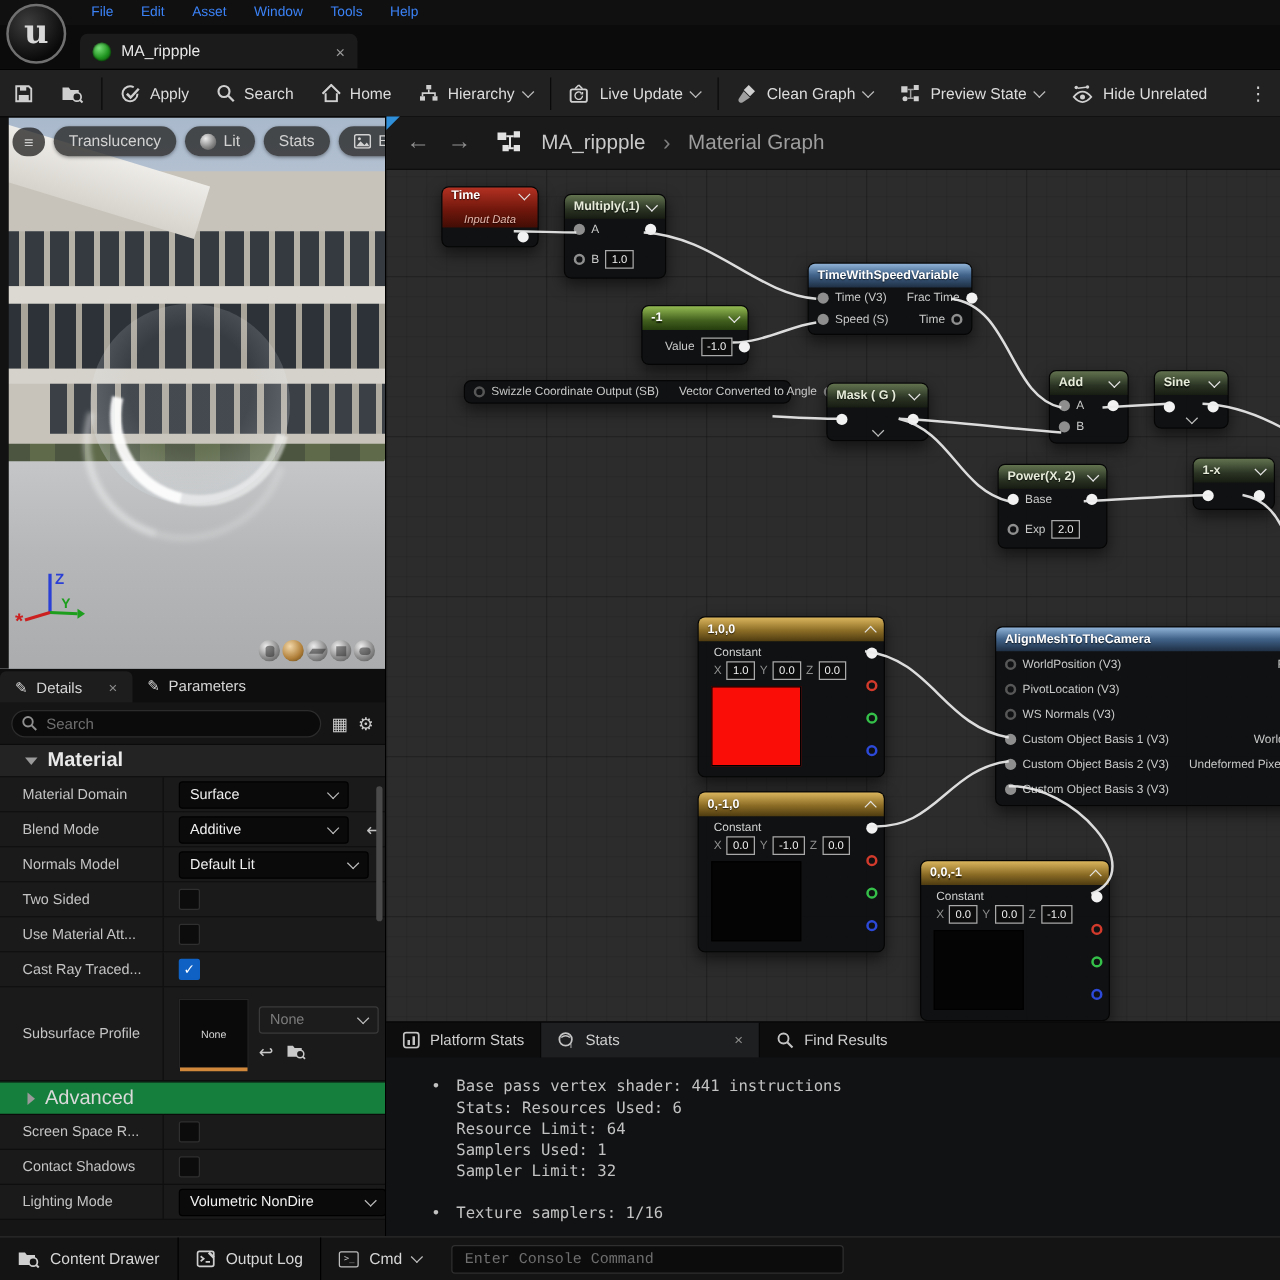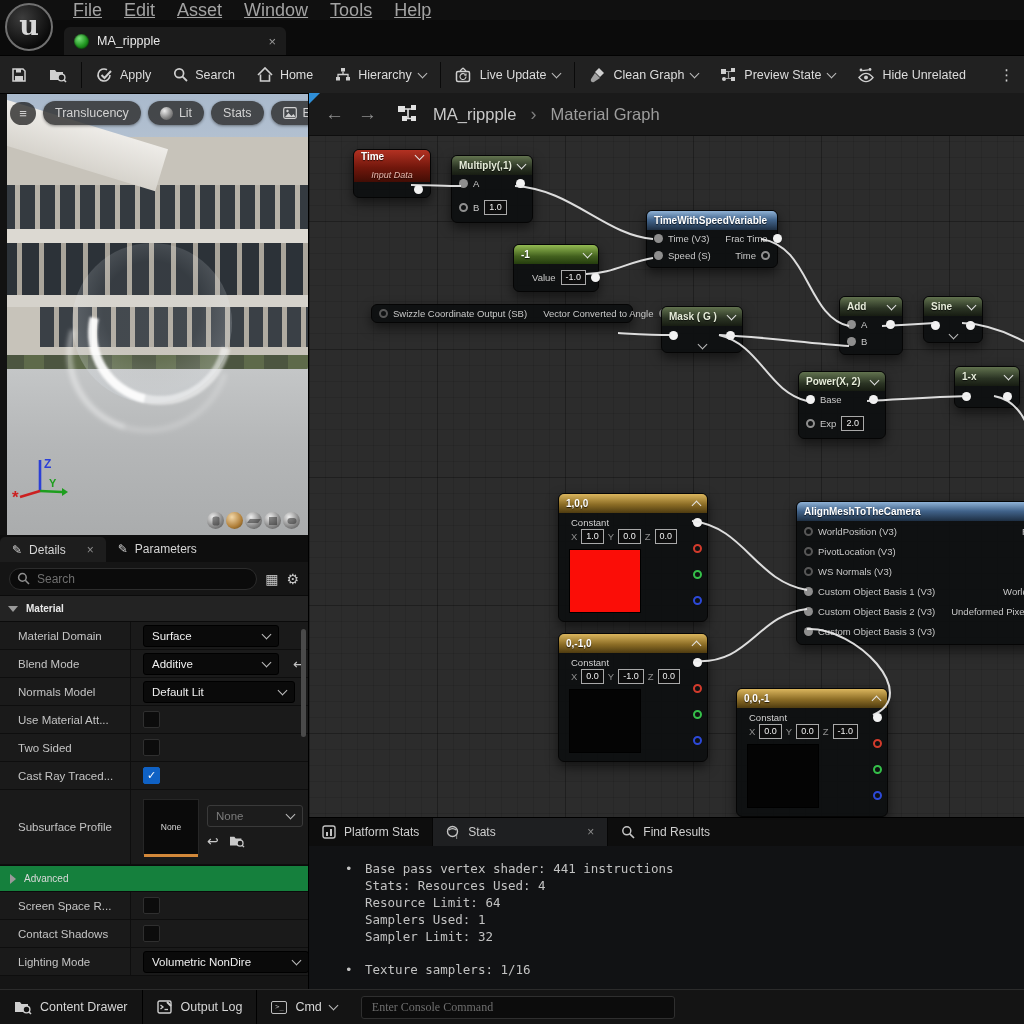--- a/index.html
+++ b/index.html
@@ -1,20 +1,20 @@
 <!DOCTYPE html>
 <html><head>
 <meta charset="utf-8">
 <style>
   html,body{margin:0;padding:0;background:#000;}
   #app{position:relative;width:1024px;height:1024px;background:#161616;overflow:hidden;
        font-family:"Liberation Sans",sans-serif;color:#cfcfcf;-webkit-font-smoothing:antialiased;}
   
   .menubar{position:absolute;left:0;top:0;right:0;height:20px;background:#101010;display:flex;align-items:center;padding-left:62px;z-index:6;}
-  .menu{padding:0 11px;font-size:18px;color:#a3a3a3;text-decoration:underline;}
+  .menu{padding:0 11px;font-size:11px;color:#3b82f6;}
   .logo{position:absolute;left:5px;top:3px;width:44px;height:44px;border-radius:50%;z-index:9;
         background:radial-gradient(circle at 35% 30%,#3d3d3d,#0a0a0a 72%);border:2px solid #707070;
         display:flex;align-items:center;justify-content:center;}
   .logo span{font-family:"DejaVu Serif",serif;font-size:27px;font-weight:bold;color:#d8d8d8;margin-top:-3px;}
   .tabbar{position:absolute;left:0;top:20px;right:0;height:35px;background:#0b0b0b;z-index:5;}
   .tab{position:absolute;left:64px;top:7px;width:202px;height:28px;background:#1b1b1b;border-radius:6px 6px 0 0;
        display:flex;align-items:center;padding:0 10px;gap:8px;}
   .tab-icon{width:15px;height:15px;border-radius:50%;flex:none;
        background:radial-gradient(circle at 35% 30%,#79e079,#1f941f 55%,#0b4a0b);box-shadow:inset 0 0 2px #000;}
   .tab-label{font-size:12.5px;color:#e8e8e8;flex:1;}
@@ -73,21 +73,21 @@
   .dtab.active{background:#1d1d1d;border-radius:5px 5px 0 0;margin-top:2px;}
   .dtab .x{color:#8d8d8d;margin-left:14px;}
   .dsearch{height:33px;display:flex;align-items:center;gap:8px;padding:0 9px;background:#151515;}
   .dsearch .sbox{flex:1;position:relative;}
   .dsearch input{width:100%;box-sizing:border-box;height:22px;background:#0b0b0b;border:1px solid #2c2c2c;border-radius:11px;
      color:#d8d8d8;font-size:12px;padding:0 8px 0 27px;outline:none;font-family:"Liberation Sans",sans-serif;}
   .dsearch input::placeholder{color:#6f6f6f;}
   .dsearch .mag{position:absolute;left:8px;top:4px;}
   .dicon{color:#c9c9c9;font-size:14px;flex:none;}
   .dsec{height:25px;background:#232323;border-top:1px solid #0b0b0b;border-bottom:1px solid #0b0b0b;
-     display:flex;align-items:center;gap:8px;padding:0 8px;font-weight:bold;font-size:10px;color:#e9e9e9;}
+     display:flex;align-items:center;gap:8px;padding:0 20px;font-weight:bold;font-size:16px;color:#e9e9e9;}
   .tri-d{width:0;height:0;border-left:5px solid transparent;border-right:5px solid transparent;border-top:6px solid #9a9a9a;}
   .tri-r{width:0;height:0;border-top:5px solid transparent;border-bottom:5px solid transparent;border-left:6px solid #9a9a9a;margin-left:2px;}
   .drow{height:27px;display:flex;align-items:center;border-bottom:1px solid #0e0e0e;background:#1a1a1a;}
   .dlabel{width:112px;flex:none;padding-left:18px;color:#c4c4c4;white-space:nowrap;overflow:hidden;}
   .dctl{flex:1;height:100%;display:flex;align-items:center;padding-left:12px;border-left:1px solid #0e0e0e;gap:8px;}
   .dd{min-width:118px;height:20px;background:#0a0a0a;border:1px solid #000;border-radius:3px;
      display:flex;align-items:center;padding:0 8px;color:#efefef;gap:6px;}
   .dd .lbl{flex:1;white-space:nowrap;overflow:hidden;}
   .dd.dis{background:#1c1c1c;border-color:#3a3a3a;color:#7c7c7c;min-width:78px;}
   .cbx{width:15px;height:15px;background:#0c0c0c;border:1px solid #2f2f2f;border-radius:2px;
@@ -153,21 +153,21 @@
   .sbody{flex:1;overflow:hidden;font-family:"DejaVu Sans Mono",monospace;font-size:12.5px;line-height:17px;color:#c2c2c2;padding:14px 0 0 56px;position:relative;}
   .sgroup{position:relative;margin-bottom:10px;}
   .sgroup .bull{position:absolute;left:-20px;top:0;}
   
   .statusbar{position:absolute;left:0;bottom:0;right:0;height:34px;background:#141414;border-top:1px solid #2b2b2b;
      display:flex;align-items:center;z-index:6;}
   .sbbtn{display:flex;align-items:center;gap:8px;padding:0 14px;height:100%;font-size:12.5px;color:#d6d6d6;}
   .sbsep{width:1px;height:34px;background:#000;}
   .cmdbox{width:14px;height:11px;border:1px solid #bdbdbd;border-radius:2px;font-size:7px;line-height:10px;color:#bdbdbd;text-align:center;font-family:"DejaVu Sans Mono",monospace;}
   .console{width:292px;height:21px;background:#0c0c0c;border:1px solid #2f2f2f;border-radius:3px;margin-left:10px;
-     color:#e0e0e0;font-family:Liberation Serif, serif;font-size:12px;padding:0 10px;outline:none;}
+     color:#e0e0e0;font-family:Liberation Mono, monospace;font-size:12px;padding:0 10px;outline:none;}
   .console::placeholder{color:#6e6e6e;}
 </style>
 </head>
 <body>
 
 <div id="app">
 
   <div class="logo">
       <span>u</span>
     </div>
@@ -401,27 +401,27 @@
         <div class="drow">
           <span class="dlabel">Normals Model</span>
           <div class="dctl">
               <div class="dd" style="min-width:134px">
                 <span class="lbl">Default Lit</span>
                 <span class="chev"></span>
               </div>
             </div>
         </div>
         <div class="drow">
+          <span class="dlabel">Two Sided</span>
+          <div class="dctl">
+              <span class="cbx"></span>
+            </div>
+        </div>
+        <div class="drow">
           <span class="dlabel">Use Material Att...</span>
-          <div class="dctl">
-              <span class="cbx"></span>
-            </div>
-        </div>
-        <div class="drow">
-          <span class="dlabel">Two Sided</span>
           <div class="dctl">
               <span class="cbx"></span>
             </div>
         </div>
         <div class="drow">
           <span class="dlabel">Cast Ray Traced...</span>
           <div class="dctl">
               <span class="cbx on">✓</span>
             </div>
         </div>
@@ -798,21 +798,21 @@
                 <circle cx="5.8" cy="5.8" r="4" fill="none" stroke="#c4c4c4" stroke-width="1.5"></circle>
                 <line x1="8.8" y1="8.8" x2="13" y2="13" stroke="#c4c4c4" stroke-width="1.7"></line>
               </svg>
             <span>Find Results</span>
           </div>
         </div>
         <div class="sbody">
           <div class="sgroup">
             <span class="bull">•</span>
             <div>Base pass vertex shader: 441 instructions</div>
-            <div>Stats: Resources Used: 4</div>
+            <div>Stats: Resources Used: 6</div>
             <div>Resource Limit: 64</div>
             <div>Samplers Used: 1</div>
             <div>Sampler Limit: 32</div>
           </div>
           <div class="sgroup" style="margin-top:16px">
             <span class="bull">•</span>
             <div>Texture samplers: 1/16</div>
           </div>
           <div class="sgroup" style="margin-top:4px;opacity:.55">
             <div>Texture Lookups (Estimated): VS(0), PS(1)</div>

